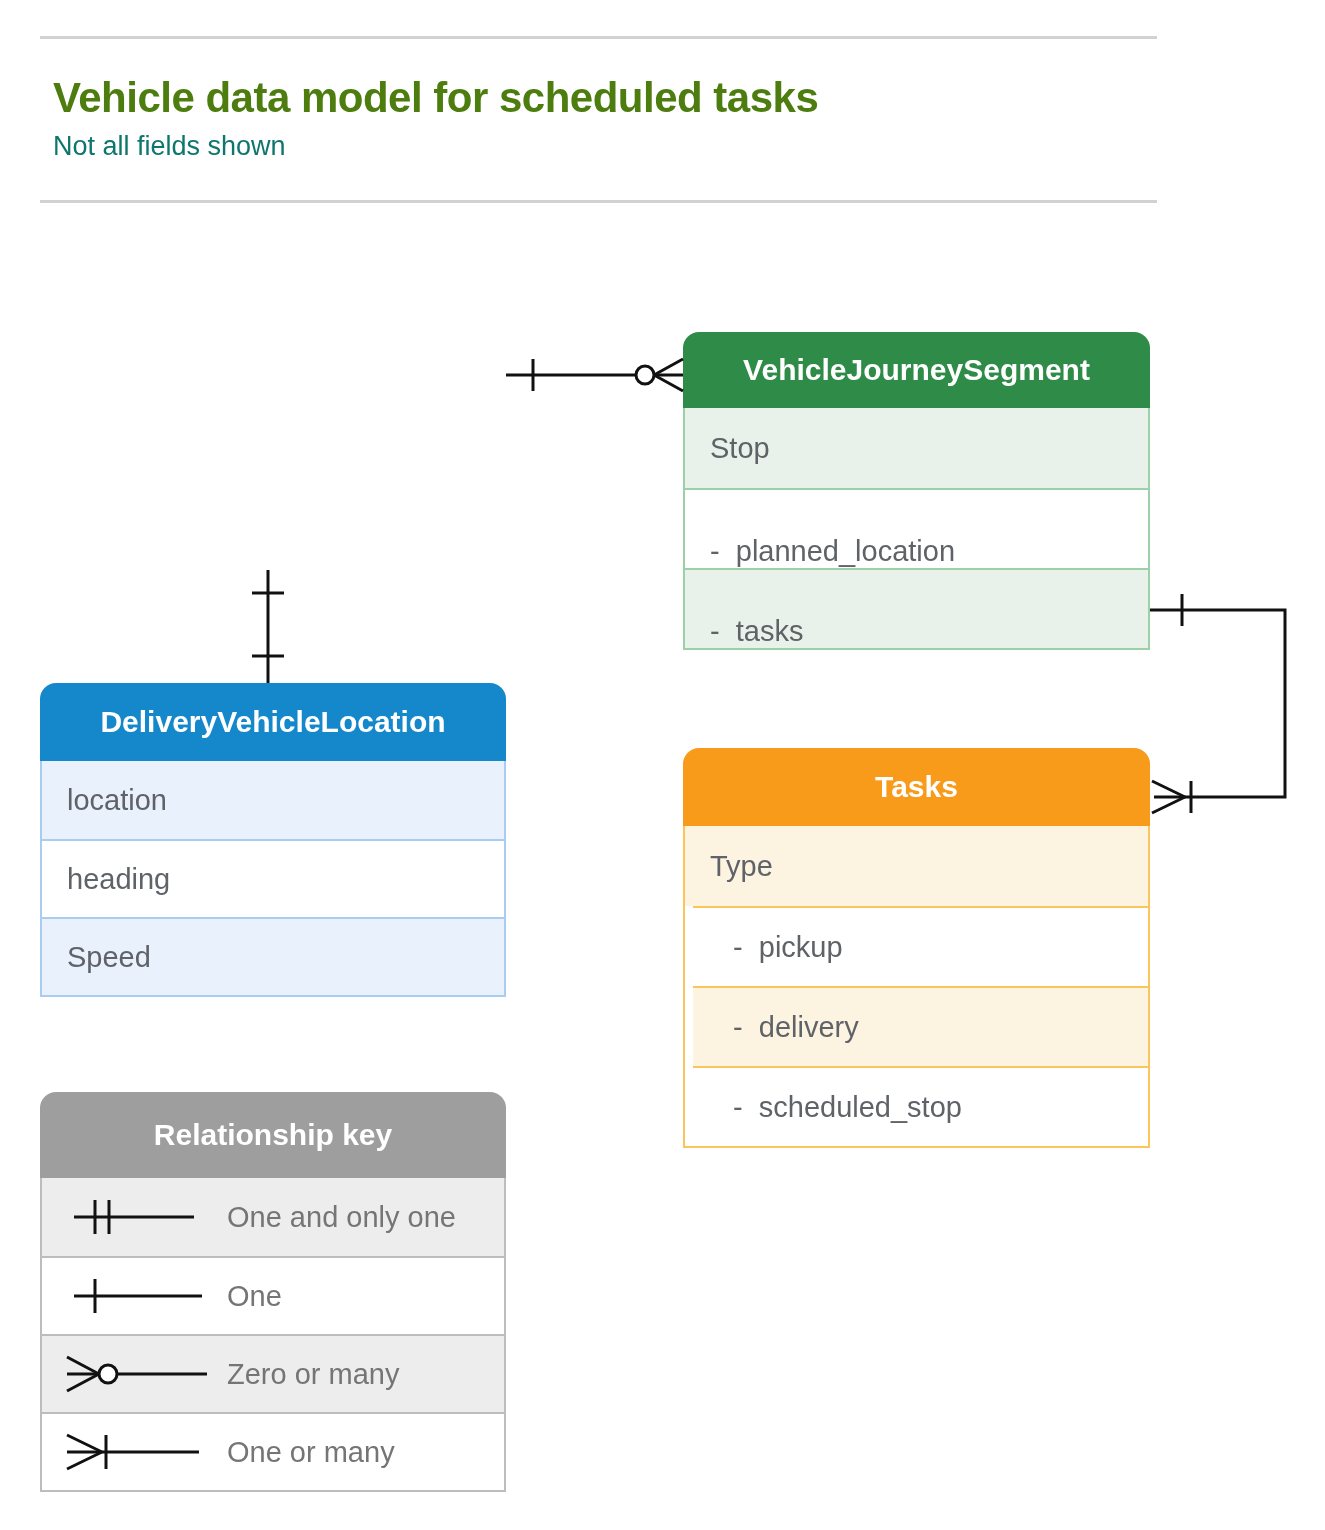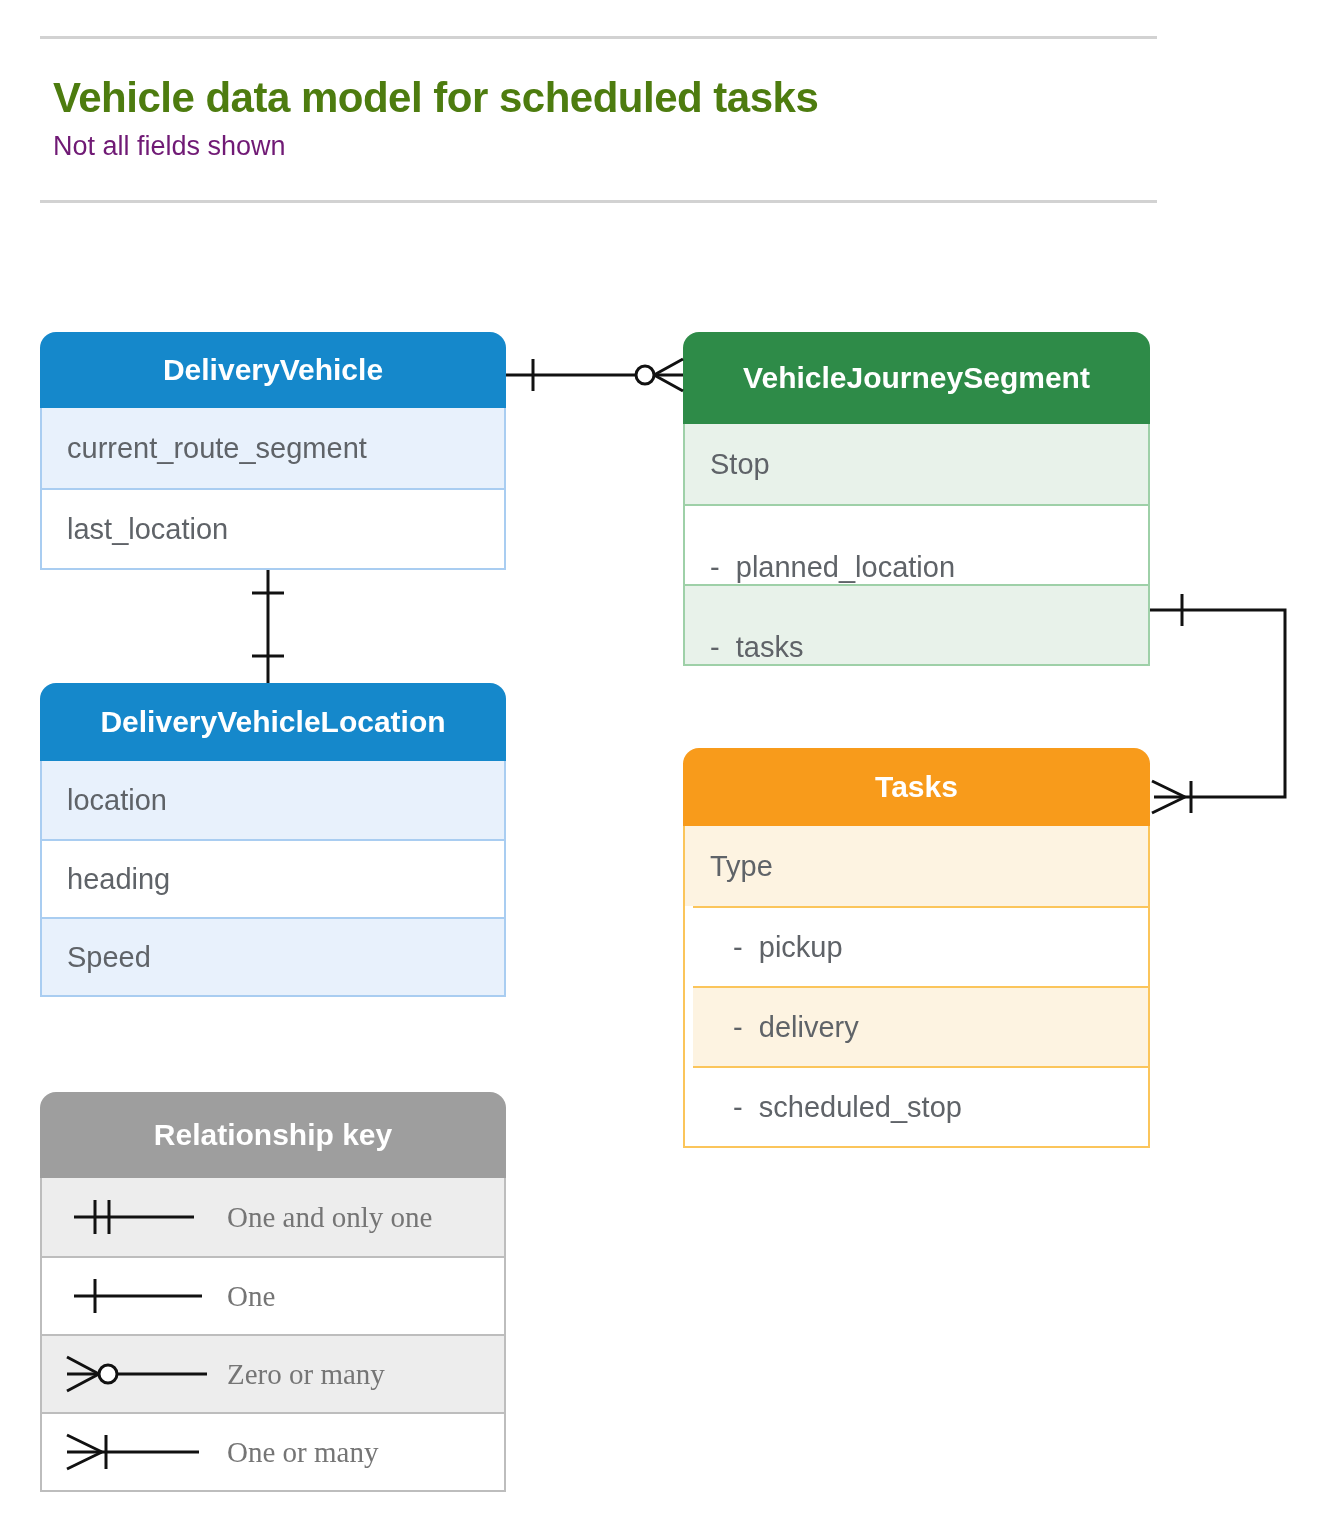--- a/index.html
+++ b/index.html
@@ -12,21 +12,21 @@
   }
   .rule{position:absolute;left:40px;width:1117px;height:3px;background:#d2d2d2;}
   .rule-top{top:36px;}
   .rule-bottom{top:200px;}
   .title{
     position:absolute;left:53px;top:74px;margin:0;
     font-size:42px;font-weight:700;color:#4d7c0f;letter-spacing:-0.5px;
   }
   .subtitle{
     position:absolute;left:53px;top:131px;margin:0;
-    font-size:27px;font-weight:400;color:#701a75;
+    font-size:27px;font-weight:400;color:#0f766e;
   }
   .entity{position:absolute;}
   .ehead{
     box-sizing:border-box;
     display:flex;align-items:center;justify-content:center;
     border-radius:16px 16px 0 0;
     color:#ffffff;font-size:30px;font-weight:700;
   }
   .ebody{box-sizing:border-box;border:2px solid;border-top:none;background:#fff;}
   .row{
@@ -53,49 +53,38 @@
   .orange .row + .row{border-top-color:#fbc55b;}
   .orange .row.shaded{background:#fdf3e1;}
   .orange .row.indent{padding-left:40px;margin-left:8px;}
   
   .gray .ehead{background:#9e9e9e;}
   .gray .ebody{border-color:#bdbdbd;}
   .gray .row + .row{border-top-color:#bdbdbd;}
   .gray .row.shaded{background:#ededed;}
   .keyrow{height:78px;padding-left:0;color:#757575;}
   .keyrow .sym{display:block;flex:0 0 185px;}
-  .keyrow .klabel{white-space:pre;font-family:Liberation Serif, serif;}
+  .keyrow .klabel{white-space:pre;}
   .dvl .row{height:78px;}
   .overlay{position:absolute;left:0;top:0;pointer-events:none;}
   .overlay *{vector-effect:none;}
 </style>
 </head>
 <body>
 
 <div class="page">
 
   <div class="rule rule-top"></div>
   <h1 class="title">Vehicle data model for scheduled tasks</h1>
   <p class="subtitle">Not all fields shown</p>
   <div class="rule rule-bottom"></div>
 
-  <div class="entity blue" style="left:40px;top:332px;width:466px">
-    <div class="ehead" style="height:76px">DeliveryVehicle</div>
-    <div class="ebody">
-      <div class="row shaded">
-          <span>current_route_segment</span>
-        </div>
-      <div class="row">
-          <span>last_location</span>
-        </div>
-    </div>
-  </div>
 
   <div class="entity green" style="left:683px;top:332px;width:467px">
-    <div class="ehead" style="height:92px">VehicleJourneySegment</div>
+    <div class="ehead" style="height:76px">VehicleJourneySegment</div>
     <div class="ebody">
       <div class="row shaded">
           <span>Stop</span>
         </div>
       <div class="row">
           <span>-  planned_location</span>
         </div>
       <div class="row shaded">
           <span>-  tasks</span>
         </div>

